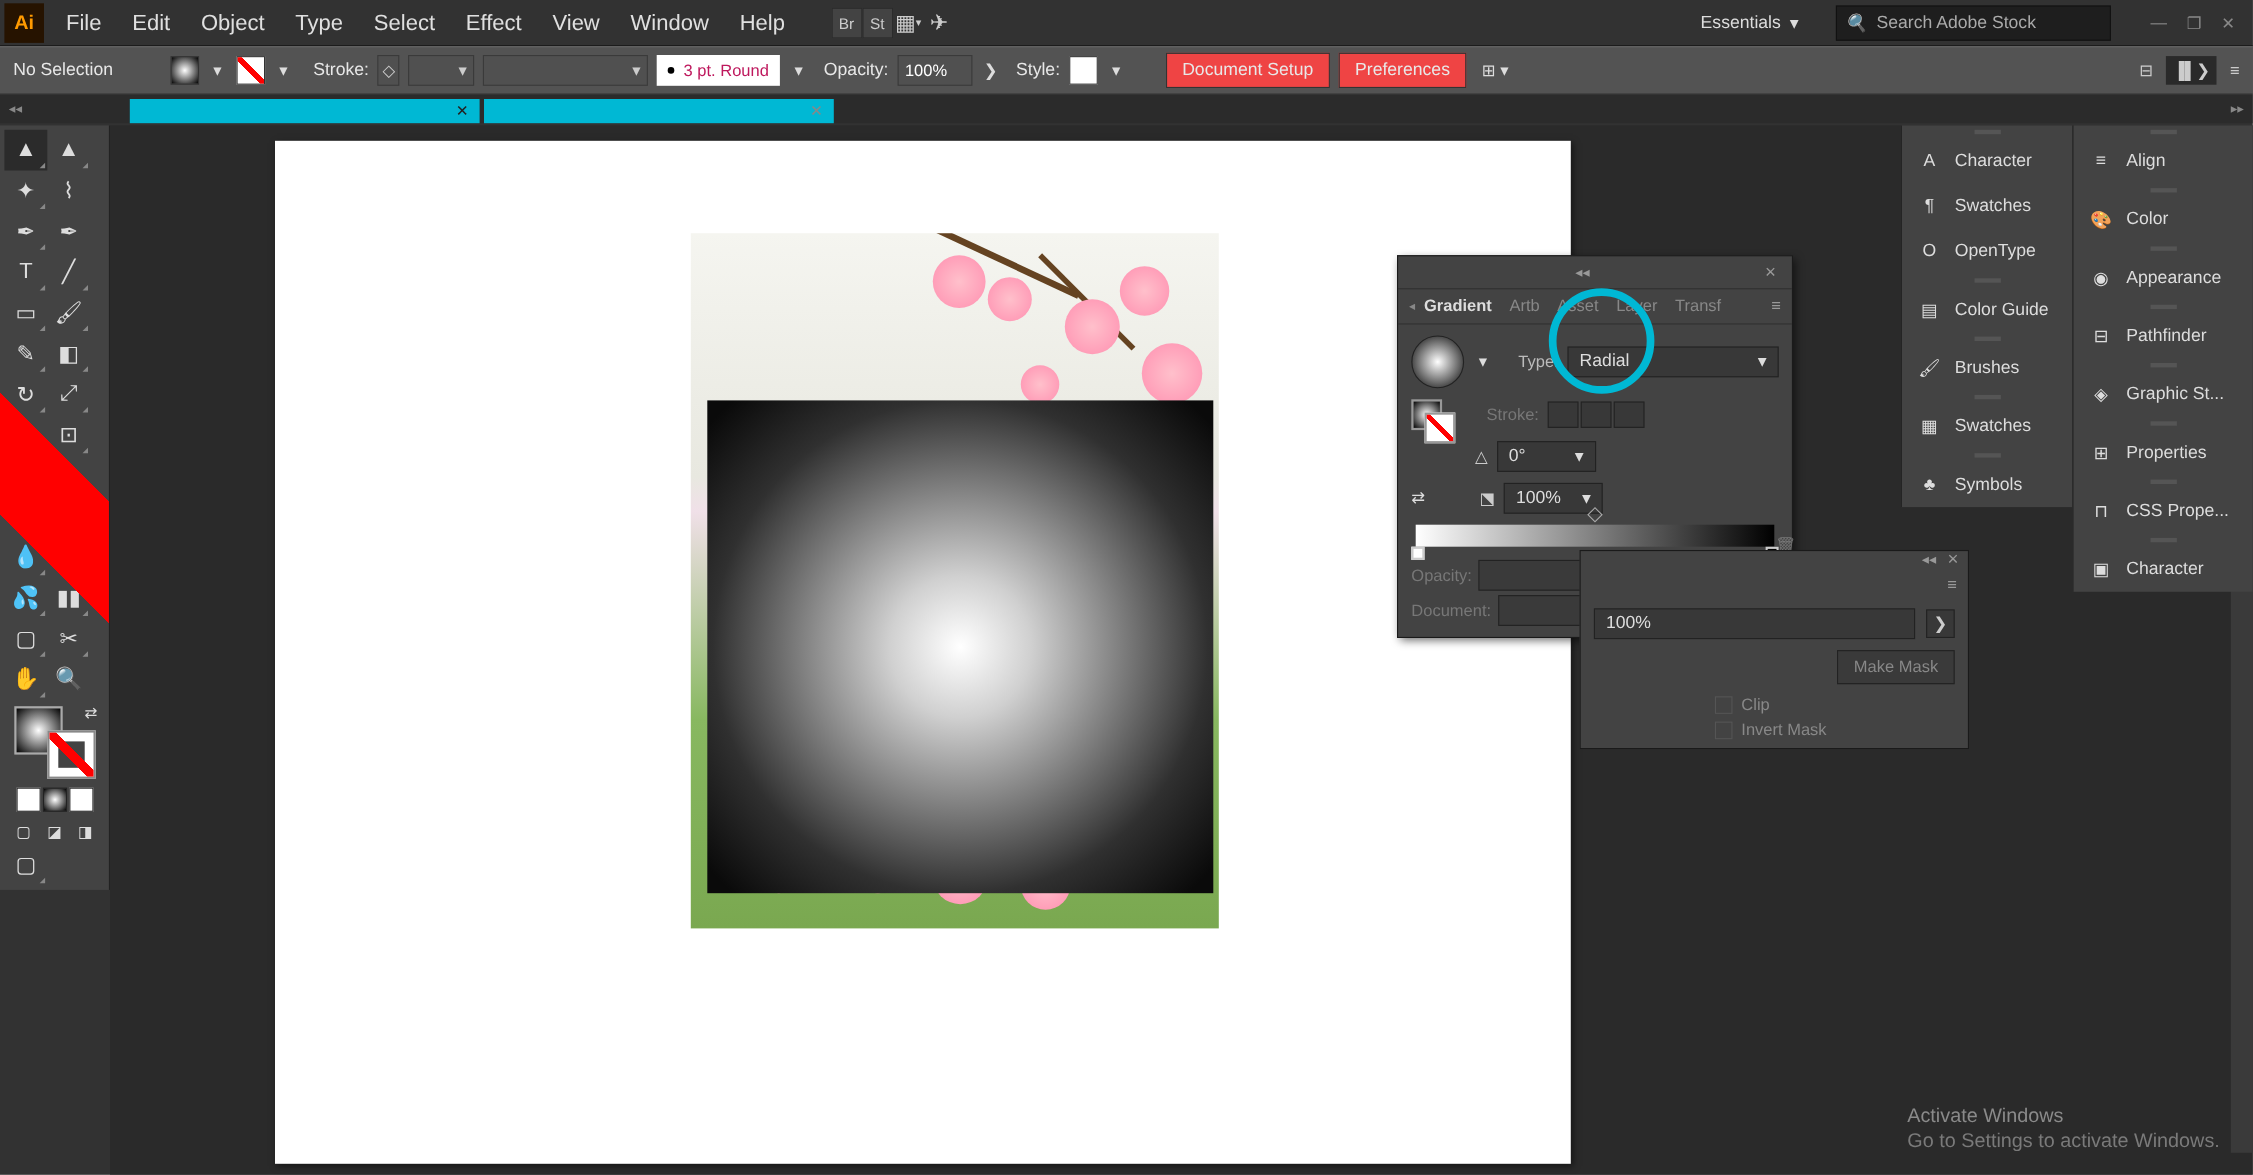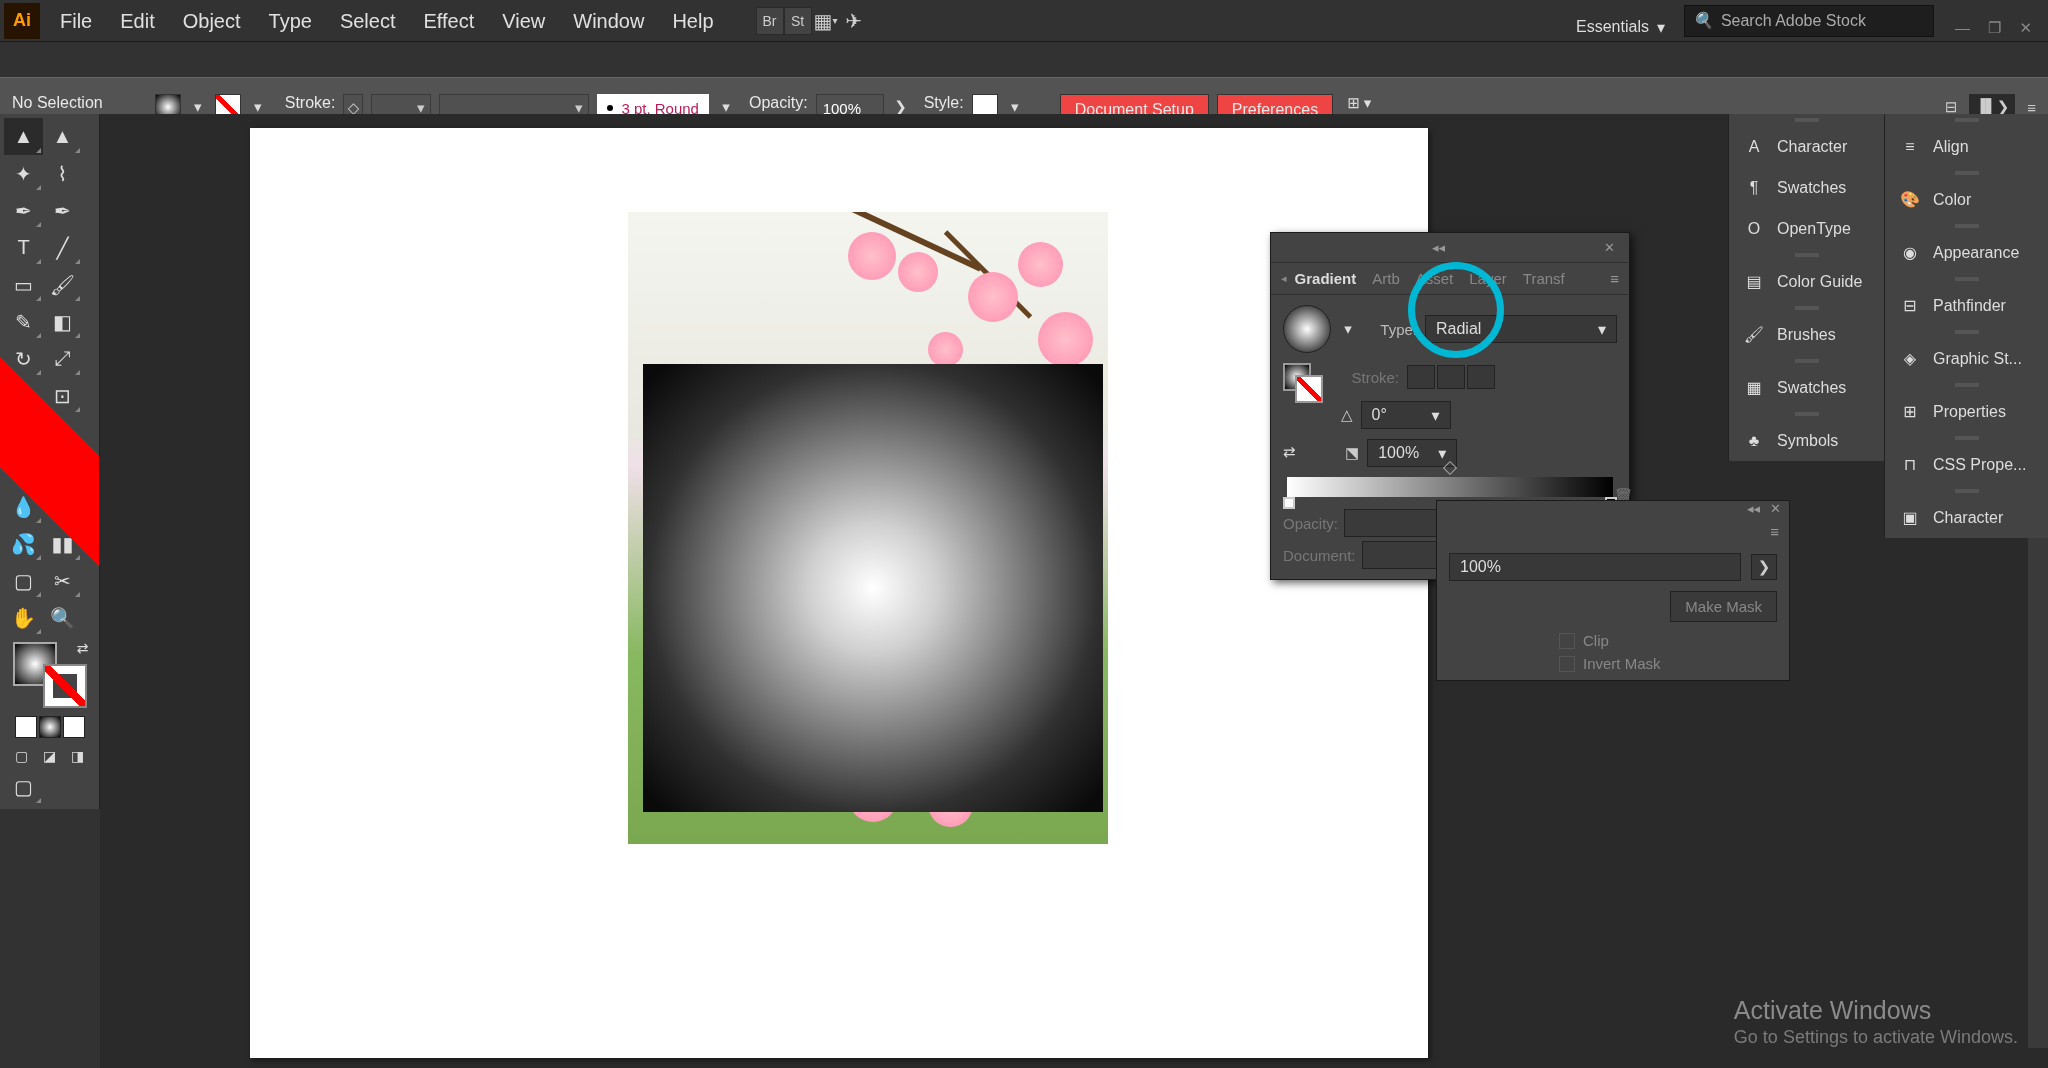--- a/index.html
+++ b/index.html
@@ -2,30 +2,30 @@
 <html><head>
 <meta charset="utf-8">
 <style>
 * { margin: 0; padding: 0; box-sizing: border-box; font-family: 'Segoe UI', Tahoma, sans-serif; user-select: none; }
 body { background: #323232; color: #ccc; width: 2048px; height: 1068px; overflow: hidden; position: relative; font-size: 15px; }
 
 
 .menubar { height: 42px; background: #323232; display: flex; align-items: center; padding: 0 4px; border-bottom: 1px solid #1a1a1a; }
 .ai-logo { width: 36px; height: 36px; background: #261300; color: #ff9a00; display: flex; align-items: center; justify-content: center; font-weight: bold; font-size: 18px; margin-right: 6px; }
 .menu-item { padding: 0 14px; color: #e0e0e0; font-size: 20px; line-height: 42px; cursor: default; }
-.menubar-right { margin-left: auto; display: flex; align-items: flex-end; gap: 9px; }
+.menubar-right { margin-left: auto; display: flex; align-items: center; gap: 24px; }
 .small-btn { width: 28px; height: 28px; background: #434343; border: 1px solid #2a2a2a; display: flex; align-items: center; justify-content: center; font-size: 14px; color: #ccc; }
 .workspace-sel { display: flex; align-items: center; padding: 0 10px; color: #ddd; font-size: 16px; }
 .workspace-sel .chev { margin-left: 8px; }
 .search-stock { width: 250px; height: 32px; background: #1e1e1e; border: 1px solid #111; display: flex; align-items: center; padding: 0 8px; color: #aaa; font-size: 16px; }
 .search-stock .mag { margin-right: 8px; font-style: italic; }
 .win-ctrl { display: flex; gap: 18px; padding: 0 12px; color: #888; }
 
 
-.controlbar { height: 44px; background: #535353; display: flex; align-items: flex-start; padding: 16px 12px; border-top: 1px solid #666; border-bottom: 1px solid #333; gap: 8px; margin-top: 35px; }
+.controlbar { height: 44px; background: #535353; display: flex; align-items: center; padding: 0 12px; border-top: 1px solid #666; border-bottom: 1px solid #333; gap: 8px; }
 .ctl-label { color: #e8e8e8; font-size: 16px; }
 .swatch-box { width: 26px; height: 26px; border: 1px solid #333; position: relative; }
 .swatch-grad { background: radial-gradient(circle, #fff, #000); }
 .swatch-none { background: #fff; }
 .swatch-none::after { content: ''; position: absolute; left: 0; top: 0; right: 0; bottom: 0; background: linear-gradient(45deg, transparent 43%, red 43%, red 57%, transparent 57%); }
 .chev-down { width: 18px; height: 26px; display: flex; align-items: center; justify-content: center; color: #ddd; }
 .ctl-field { height: 28px; border: 1px solid #3a3a3a; background: #505050; padding: 0 6px; display: flex; align-items: center; }
 .ctl-btn { height: 32px; padding: 0 14px; background: #ef4444; border: 1px solid #333; color: #e8e8e8; font-size: 16px; display: flex; align-items: center; }
 .brush-field { background: #fff; color: #be185d; padding: 0 10px; height: 28px; display: flex; align-items: center; font-size: 15px; }
 .brush-field .dot { width: 6px; height: 6px; background: #000; border-radius: 50%; margin-right: 8px; }
@@ -92,21 +92,21 @@
 .fp-lower .dim { color:#777; font-size:15px; }
 .highlight-ring { position: absolute; width: 96px; height: 96px; border: 7px solid #00b8d4; border-radius: 50%; left: 1408px; top: 262px; pointer-events: none; z-index: 50; }
 
 
 .trans-panel { position: absolute; left: 1436px; top: 500px; width: 354px; background: #434343; border: 1px solid #1a1a1a; }
 .trans-panel .hdr { height: 22px; display:flex; justify-content:flex-end; padding:0 8px; color:#999; font-size:13px; gap:10px; }
 .trans-panel .body { padding: 8px 12px; }
 
 
 .activate { position: absolute; right: 30px; bottom: 20px; color: #8a8a8a; text-align: left; }
-.activate .t1 { font-size: 25px; }
+.activate .t1 { font-size: 18px; }
 .activate .t2 { font-size: 18px; margin-top: 2px; color: #7a7a7a; }
 </style>
 </head>
 <body>
 
 <div class="menubar">
   <div class="ai-logo">Ai</div>
   <div class="menu-item">File</div>
   <div class="menu-item">Edit</div>
   <div class="menu-item">Object</div>

